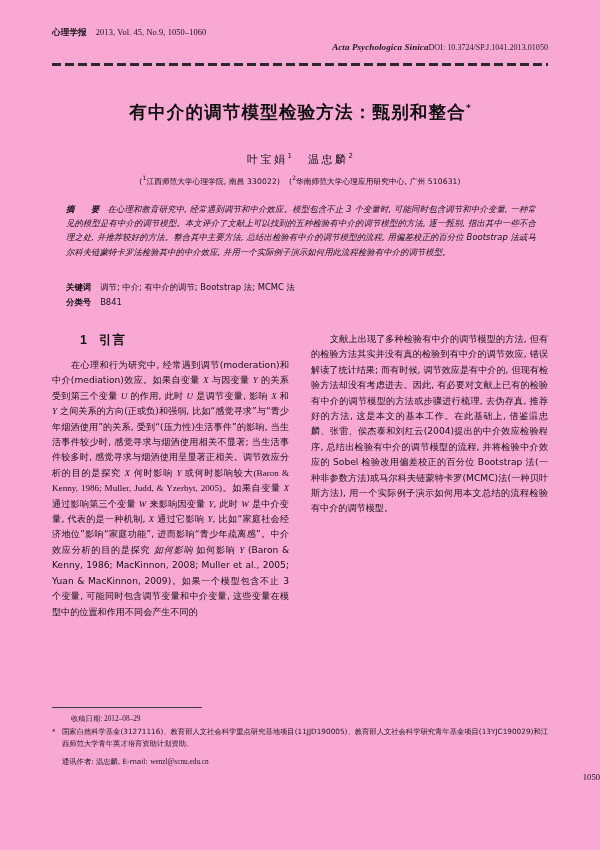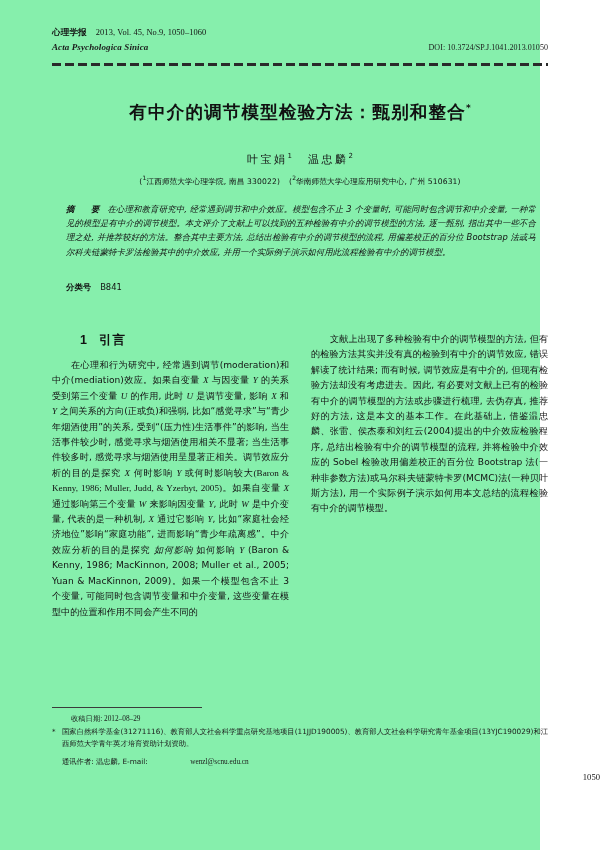--- a/index.html
+++ b/index.html
@@ -11,23 +11,23 @@
     width: 600px;
     height: 850px;
     font-family: "Liberation Serif", "DejaVu Serif", serif;
     color: #1a1a1a;
     position: relative;
     overflow: hidden;
   }
   .page {
     position: absolute;
     left: 0; top: 0;
-    width: 540px;
+    width: 600px;
     height: 850px;
-    background: #86efac;
+    background: #f9a8d4;
   }
   
   .masthead {
     position: absolute;
     left: 52px;
     top: 27px;
     width: 496px;
   }
   .mast-row1 {
     font-size: 8.4px;
@@ -41,21 +41,21 @@
     font-size: 8.6px;
   }
   .mast-issue {
     font-family: "Liberation Serif", serif;
     font-size: 8.4px;
     margin-left: 9px;
   }
   .mast-row2 {
     margin-top: 3px;
     display: flex;
-    justify-content: space-between;
+    justify-content: flex-end;
     align-items: baseline;
   }
   .mast-journal-en {
     font-family: "Liberation Serif", serif;
     font-style: italic;
     font-weight: bold;
     font-size: 9px;
     letter-spacing: 0.1px;
   }
   .mast-doi {
@@ -225,21 +225,21 @@
     position: relative;
     padding-left: 10px;
     text-align: justify;
   }
   .fn-star {
     position: absolute;
     left: 0; top: 0.5px;
     font-size: 7px;
   }
   .fn-corr { margin-left: 10px; margin-top: 5px; }
-  .fn-corr .mono { font-family: "Liberation Serif", serif; margin-left: 40px; }
+  .fn-corr .mono { font-family: "Liberation Serif", serif; }
   .page-num {
     position: absolute;
     left: 0;
     top: 772px;
     width: 600px;
     text-align: right;
     font-family: "Liberation Serif", serif;
     font-size: 8.6px;
     color: #111;
   }
@@ -264,20 +264,21 @@
 
   <div class="authors"><span>叶宝娟</span><sup>1</sup><span class="author-gap"></span><span>温忠麟</span><sup>2</sup></div>
 
   <div class="affiliations"><span>(</span><sup>1</sup><span>江西师范大学心理学院, 南昌  330022)</span><span class="aff-gap"></span><span>(</span><sup>2</sup><span>华南师范大学心理应用研究中心, 广州  510631)</span></div>
 
   <div class="abstract-wrap">
     <div class="abs-line"><span class="abs-label">摘　要</span><span>在心理和教育研究中, 经常遇到调节和中介效应。模型包含不止 3 个变量时, 可能同时包含调节和中介变量, 一种常见的模型是有中介的调节模型。本文评介了文献上可以找到的五种检验有中介的调节模型的方法, 逐一甄别, 指出其中一些不合理之处, 并推荐较好的方法。整合其中主要方法, 总结出检验有中介的调节模型的流程, 用偏差校正的百分位 Bootstrap 法或马尔科夫链蒙特卡罗法检验其中的中介效应, 并用一个实际例子演示如何用此流程检验有中介的调节模型。</span></div>
   </div>
 
   <div class="kw-wrap">
+    <div class="kw-line"><span class="kw-label">关键词</span><span>调节; 中介; 有中介的调节; Bootstrap 法; MCMC 法</span></div>
     <div class="kw-line"><span class="kw-label">分类号</span><span>B841</span></div>
   </div>
 
   <div class="columns">
 
     <div class="col">
       <div class="section-head"><span class="sec-num">1</span><span>引言</span></div>
       <p class="body-p"><span>在心理和行为研究中, 经常遇到调节(moderation)和中介(mediation)效应。如果自变量 </span><span class="ital">X</span><span> 与因变量 </span><span class="ital">Y</span><span> 的关系受到第三个变量 </span><span class="ital">U</span><span> 的作用, 此时 </span><span class="ital">U</span><span> 是调节变量, 影响 </span><span class="ital">X</span><span> 和 </span><span class="ital">Y</span><span> 之间关系的方向(正或负)和强弱, 比如“感觉寻求”与“青少年烟酒使用”的关系, 受到“(压力性)生活事件”的影响, 当生活事件较少时, 感觉寻求与烟酒使用相关不显著; 当生活事件较多时, 感觉寻求与烟酒使用呈显著正相关。调节效应分析的目的是探究 </span><span class="ital">X</span><span> 何时影响 </span><span class="ital">Y</span><span class="lat"> 或何时影响较大(Baron &amp; Kenny, 1986; Muller, Judd, &amp; Yzerbyt, 2005)。如果自变量 </span><span class="ital">X</span><span> 通过影响第三个变量 </span><span class="ital">W</span><span> 来影响因变量 </span><span class="ital">Y</span><span>, 此时 </span><span class="ital">W</span><span> 是中介变量, 代表的是一种机制, </span><span class="ital">X</span><span> 通过它影响 </span><span class="ital">Y</span><span>, 比如“家庭社会经济地位”影响“家庭功能”, 进而影响“青少年疏离感”。中介效应分析的目的是探究 </span><span class="ital"> 如何影响 </span><span> 如何影响 </span><span class="ital">Y</span><span> (Baron &amp; Kenny, 1986; MacKinnon, 2008; Muller et al., 2005; Yuan &amp; MacKinnon, 2009)。如果一个模型包含不止 3 个变量, 可能同时包含调节变量和中介变量, 这些变量在模型中的位置和作用不同会产生不同的</span></p>
     </div>
 

